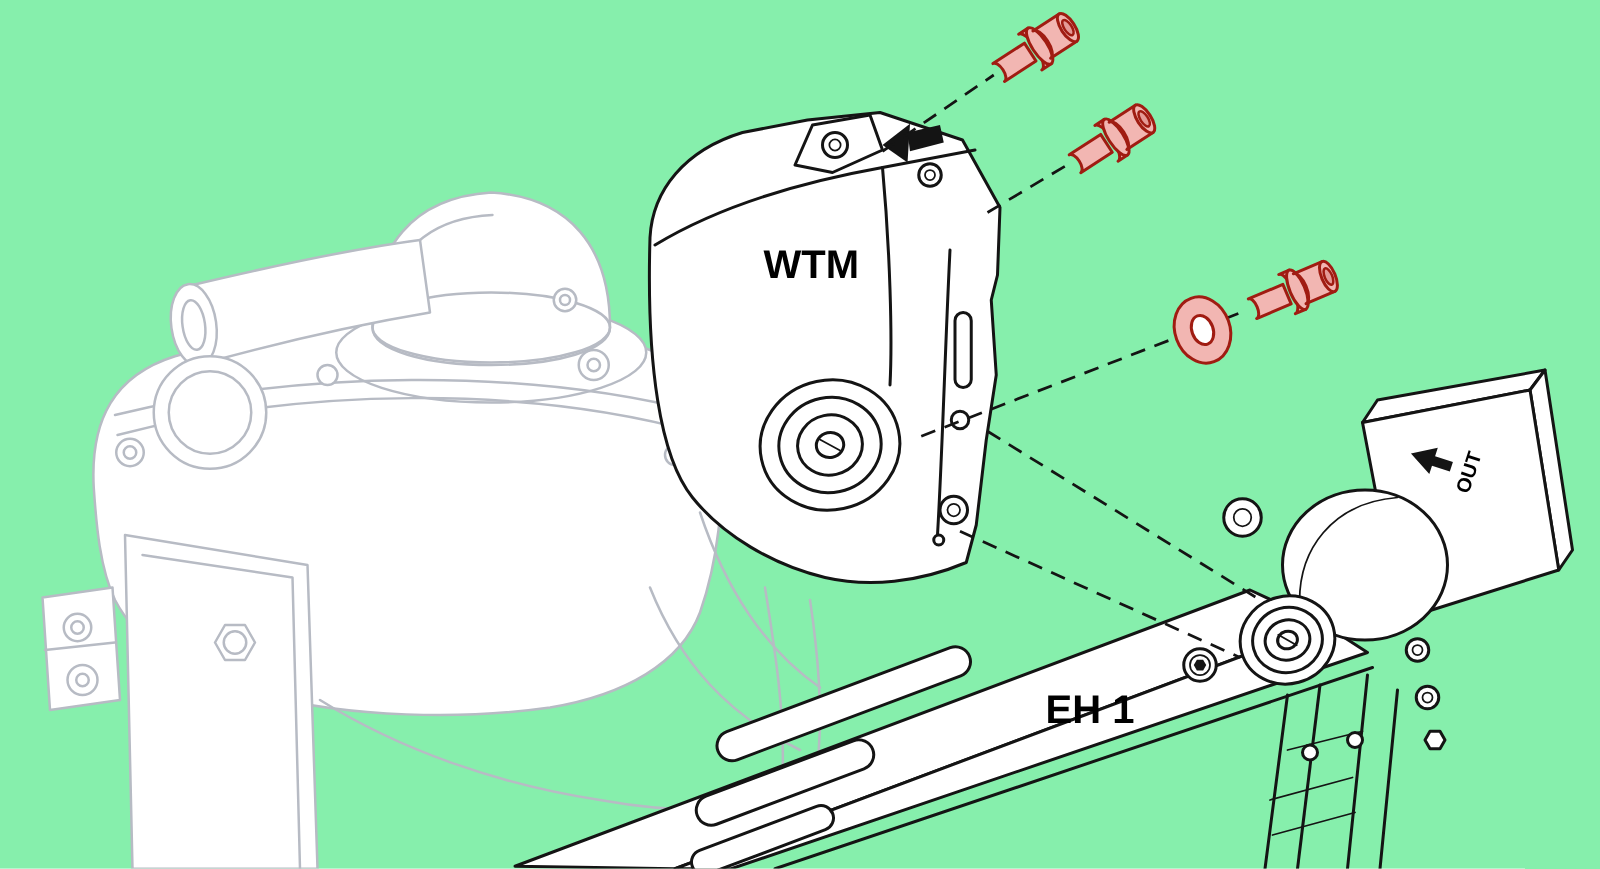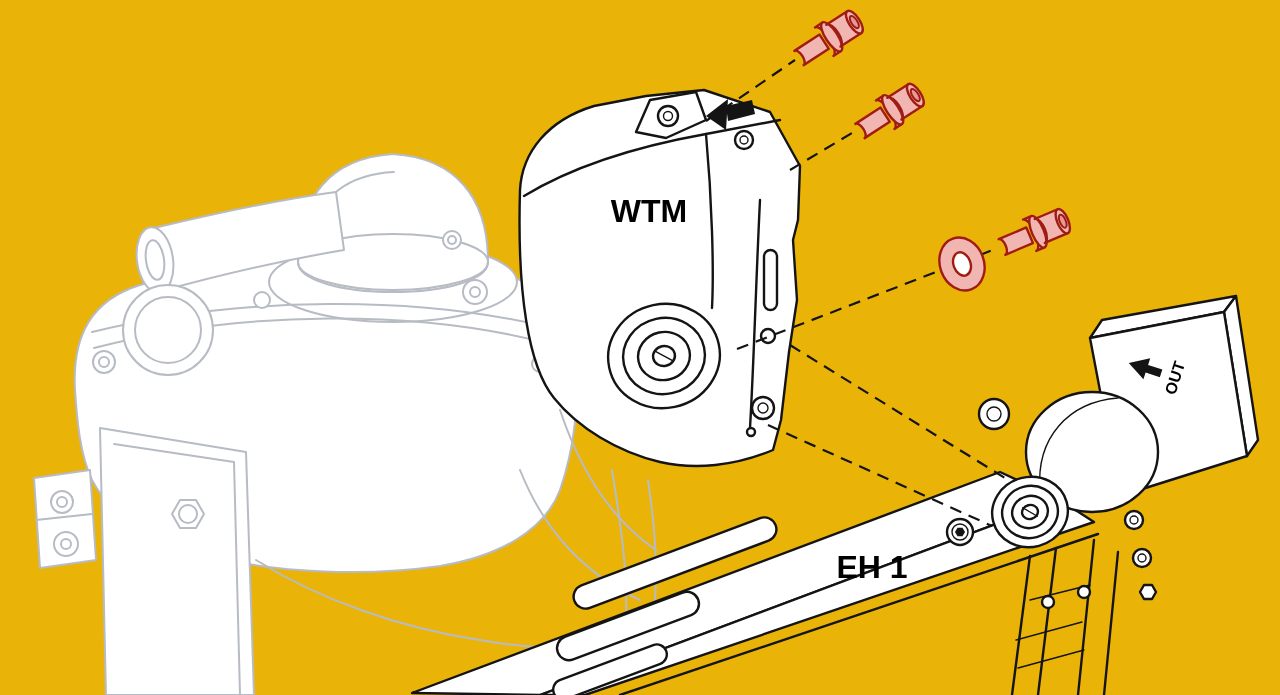--- a/index.html
+++ b/index.html
@@ -1,16 +1,16 @@
 <!DOCTYPE html>
 <html><head>
 <meta charset="utf-8">
 <style>
   html,body{margin:0;padding:0;background:#ffffff;}
-  .stage{width:1280px;height:695px;overflow:hidden;background:#eab308;}
+  .stage{width:1280px;height:695px;overflow:hidden;background:#86efac;}
   svg{display:block;font-family:"Liberation Sans","DejaVu Sans",sans-serif;}
   
   .bg {stroke:#b7bbc4; fill:none;    stroke-width:2;   stroke-linecap:round; stroke-linejoin:round;}
   .bgf{stroke:#b7bbc4; fill:#ffffff; stroke-width:2;   stroke-linecap:round; stroke-linejoin:round;}
   
   .fg {stroke:#141414; fill:none;    stroke-width:2.4; stroke-linecap:round; stroke-linejoin:round;}
   .fgf{stroke:#141414; fill:#ffffff; stroke-width:2.4; stroke-linecap:round; stroke-linejoin:round;}
   .fgt{stroke:#141414; fill:none;    stroke-width:1.4; stroke-linecap:round; stroke-linejoin:round;}
   .ink{fill:#141414; stroke:none;}
   

